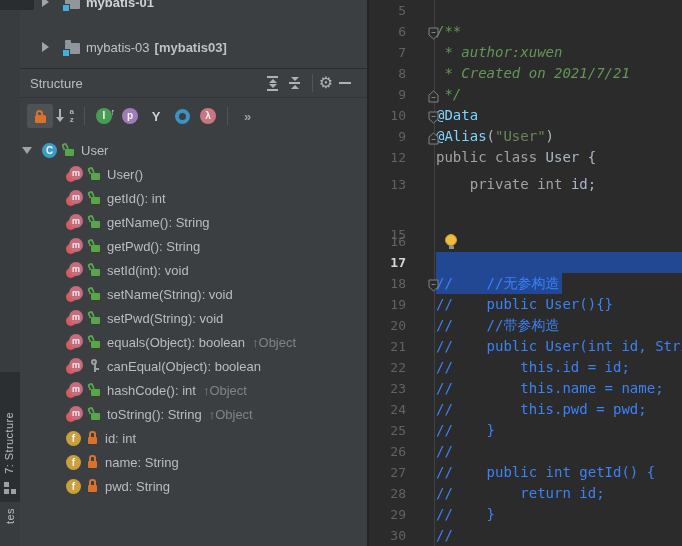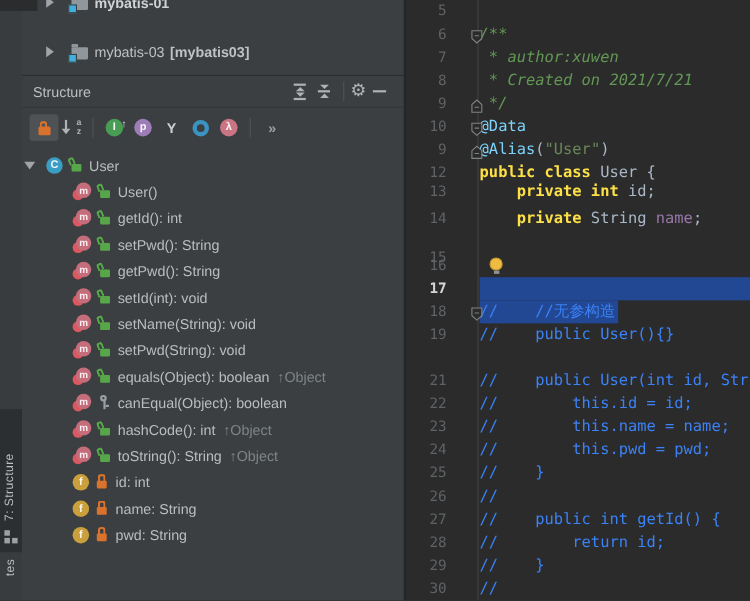--- a/index.html
+++ b/index.html
@@ -86,21 +86,21 @@
 .vis-key .t1{position:absolute;left:6.5px;top:9px;width:3px;height:2px;background:#9AA0A3}
 
 
 #editor{position:absolute;left:368px;top:0;width:314px;height:546px;background:#2B2B2B;border-left:1px solid #242424;font-family:"DejaVu Sans Mono","Liberation Mono",monospace;z-index:1;overflow:hidden}
 #gutline{position:absolute;left:65px;top:0;bottom:0;width:1px;background:#3F4244;z-index:0}
 .line{position:absolute;left:0;right:0;height:21px}
 .ln{position:absolute;left:0;top:0;width:37px;text-align:right;font-size:13px;line-height:21px;color:#606366}
 .ln.cur{color:#D6D6D6;font-weight:bold}
 .code{position:absolute;left:67px;top:0;font-size:14px;line-height:21px;white-space:pre;z-index:2}
 .pln{color:#A9B7C6}
-.kw{color:#fde047;font-weight:bold}
+.kw{color:#a3a3a3;font-weight:normal}
 .cmt{color:#3b82f6}
 .doc{color:#629755;font-style:italic}
 .ann{color:#7dd3fc}
 .str{color:#6A8759}
 .fld{color:#9876AA}
 .wavy{text-decoration-style:wavy;text-decoration-color:#4C9157;text-underline-offset:2px}
 .sel{position:absolute;background:#224793;z-index:1}
 .fold{position:absolute;left:59px;width:12px;height:13px;z-index:3}
 .bulb{position:absolute;left:76px;width:12px;height:12px;border-radius:50%;background:#EFBB40;border:1px solid #C79B2E;z-index:3}
 .bulb::after{content:"";position:absolute;left:2.5px;bottom:-4px;width:5px;height:3px;background:#8E9294}
@@ -241,21 +241,21 @@
       </div>
       <div class="strow" style="top: 72px; padding-left: 46px;">
         <span class="ic-method">
           <span class="red"></span>
           <span class="pink">m</span>
         </span>
         <span class="vis vis-pub">
           <span class="sh"></span>
           <span class="bd"></span>
         </span>
-        <span class="lbl">setPwd(): String</span>
+        <span class="lbl">getName(): String</span>
       </div>
       <div class="strow" style="top: 96px; padding-left: 46px;">
         <span class="ic-method">
           <span class="red"></span>
           <span class="pink">m</span>
         </span>
         <span class="vis vis-pub">
           <span class="sh"></span>
           <span class="bd"></span>
         </span>
@@ -398,46 +398,46 @@
       <div class="code"><span class="ann">@Data</span></div>
     </div>
     <div class="line" style="top: 126px;">
       <div class="ln">9</div>
       <div class="code"><span class="ann">@Alias</span><span class="pln">(</span><span class="str">"User"</span><span class="pln">)</span></div>
     </div>
     <div class="line" style="top: 147px;">
       <div class="ln">12</div>
       <div class="code"><span class="kw">public class </span><span class="pln">User {</span></div>
     </div>
-    <div class="line" style="top: 164px;">
+    <div class="line" style="top: 174px;">
       <div class="ln">13</div>
       <div class="code"><span class="pln">    </span><span class="kw">private int </span><span class="pln">id;</span></div>
-    </div>
-    <div class="line" style="top: 189px;">
-      <div class="ln">14</div>
-      <div class="code"><span class="pln">    </span><span class="kw">private </span><span class="pln">String </span><span class="fld">name</span><span class="pln">;</span></div>
     </div>
     <div class="line" style="top: 224px;">
       <div class="ln">15</div>
     </div>
     <div class="line" style="top: 231px;">
       <div class="ln">16</div>
       <div class="code"></div>
     </div>
     <div class="line" style="top: 252px;">
       <div class="ln cur">17</div>
       <div class="code"></div>
     </div>
     <div class="line" style="top: 273px;">
       <div class="ln">18</div>
       <div class="code"><span class="cmt">//    //无参构造</span></div>
     </div>
     <div class="line" style="top: 294px;">
       <div class="ln">19</div>
       <div class="code"><span class="cmt">//    public User(){}</span></div>
+    </div>
+    <div class="line" style="top: 315px;">
+      <div class="ln">20</div>
+      <div class="code"><span class="cmt">//    //带参构造</span></div>
     </div>
     <div class="line" style="top: 336px;">
       <div class="ln">21</div>
       <div class="code"><span class="cmt">//    public User(int id, Strin</span></div>
     </div>
     <div class="line" style="top: 357px;">
       <div class="ln">22</div>
       <div class="code"><span class="cmt">//        this.id = id;</span></div>
     </div>
     <div class="line" style="top: 378px;">

